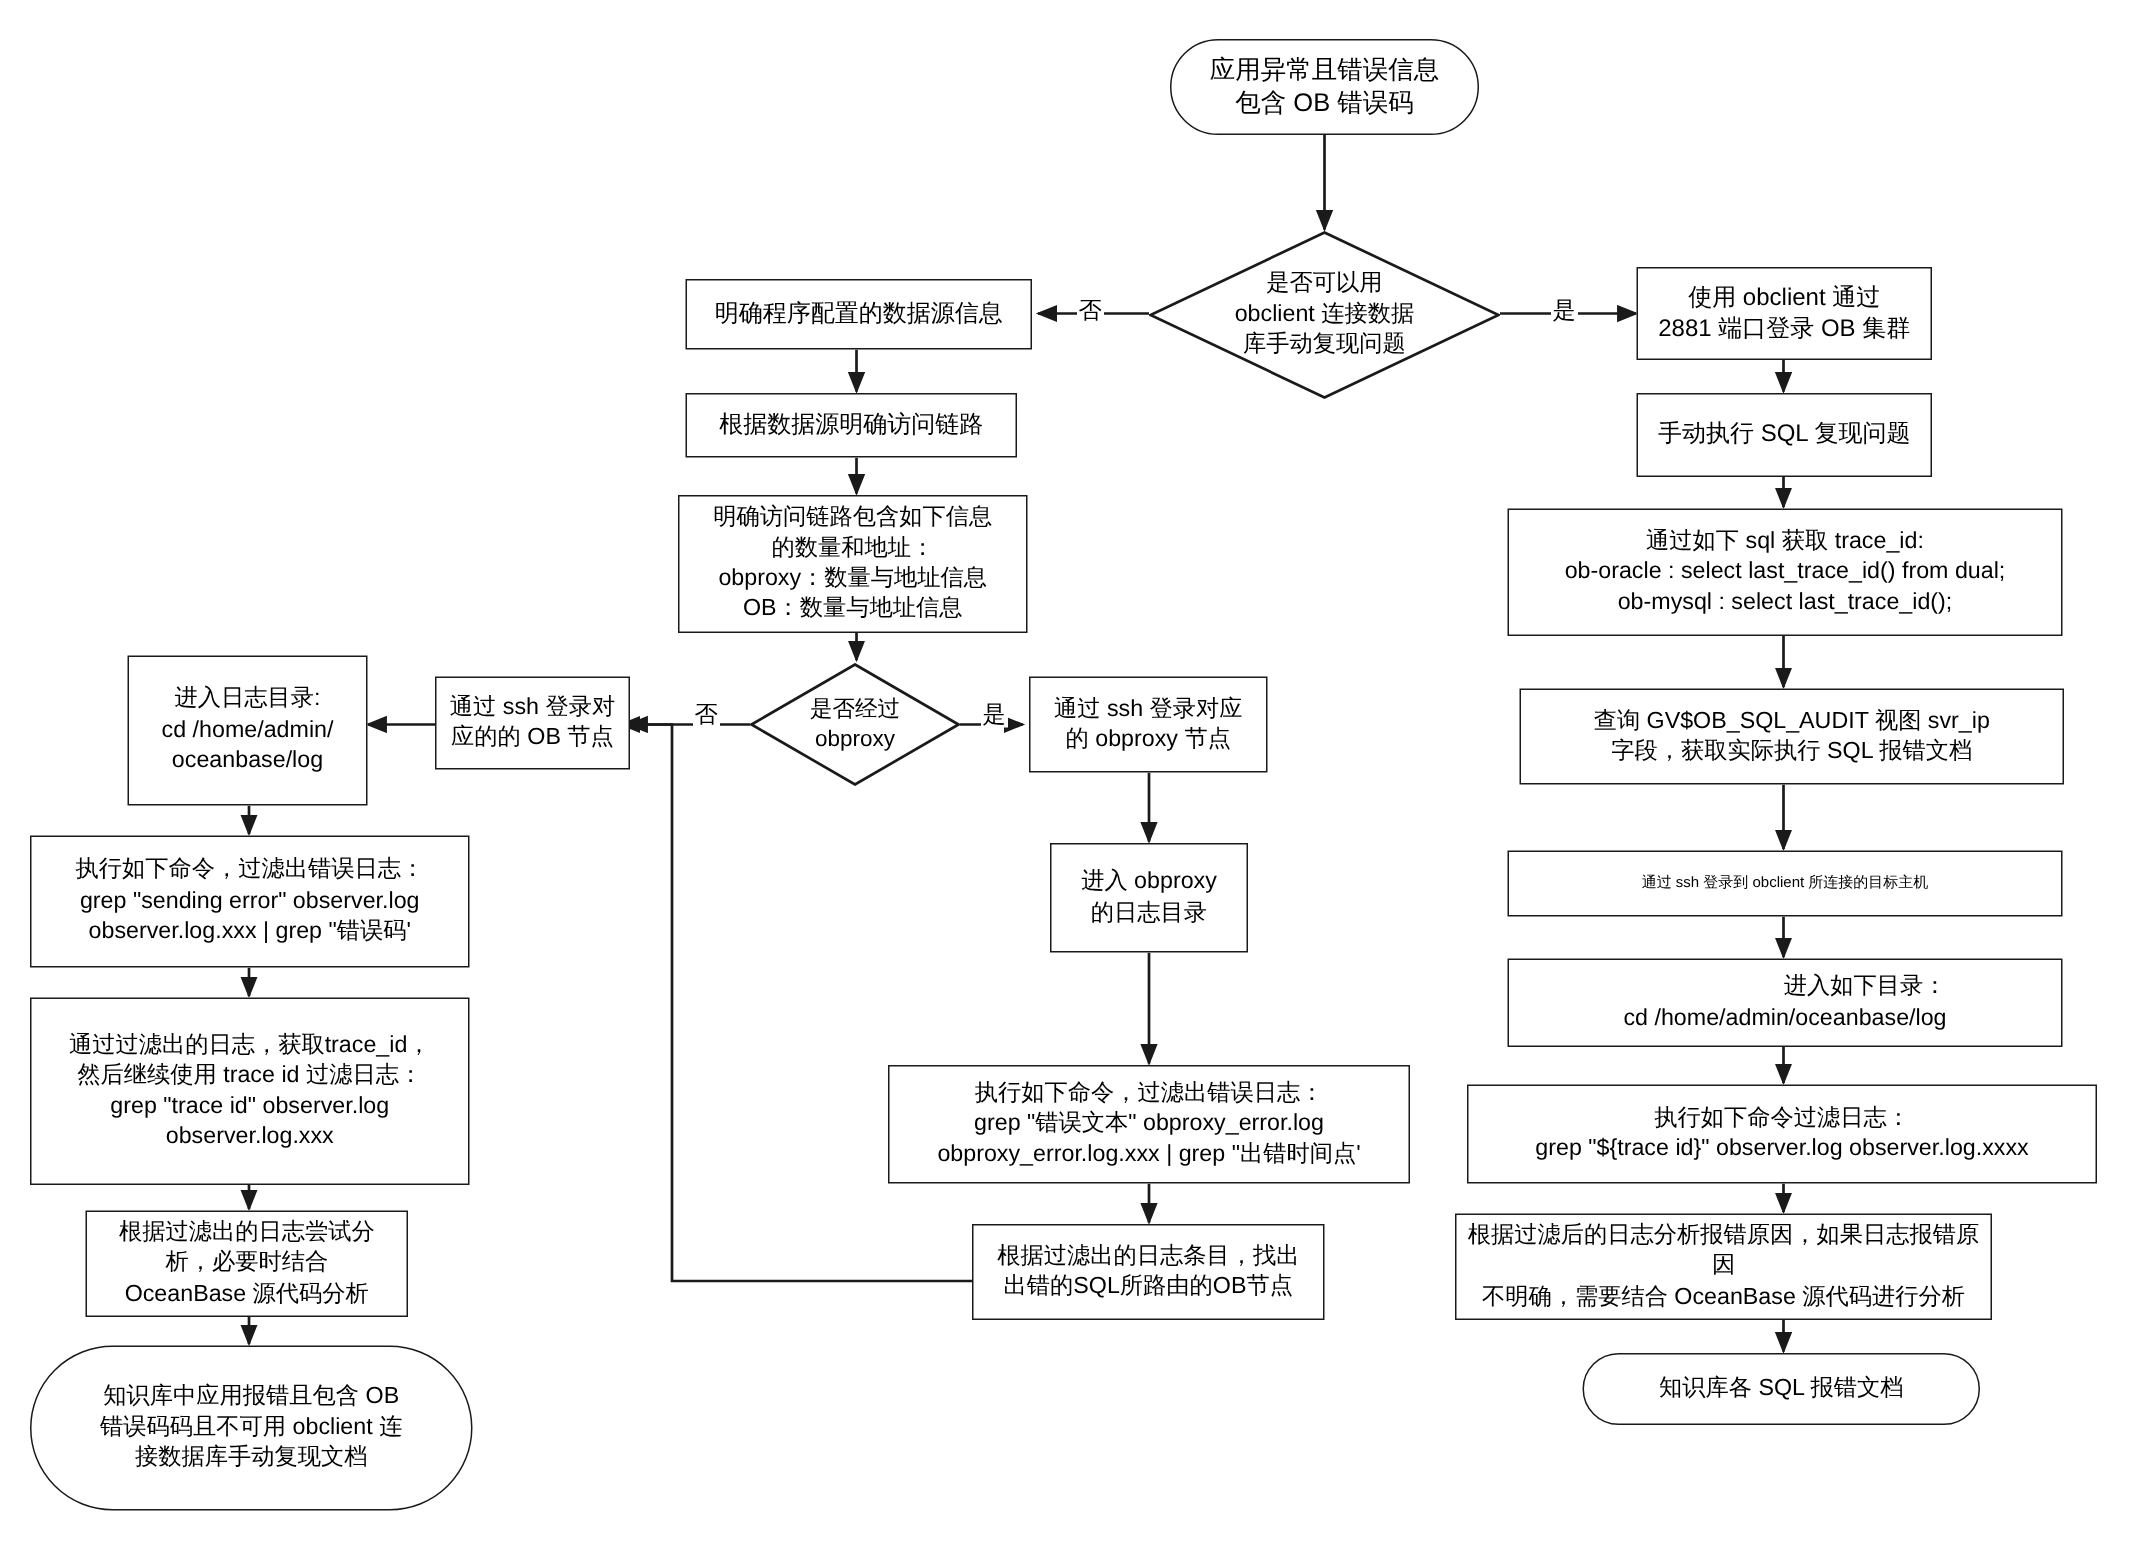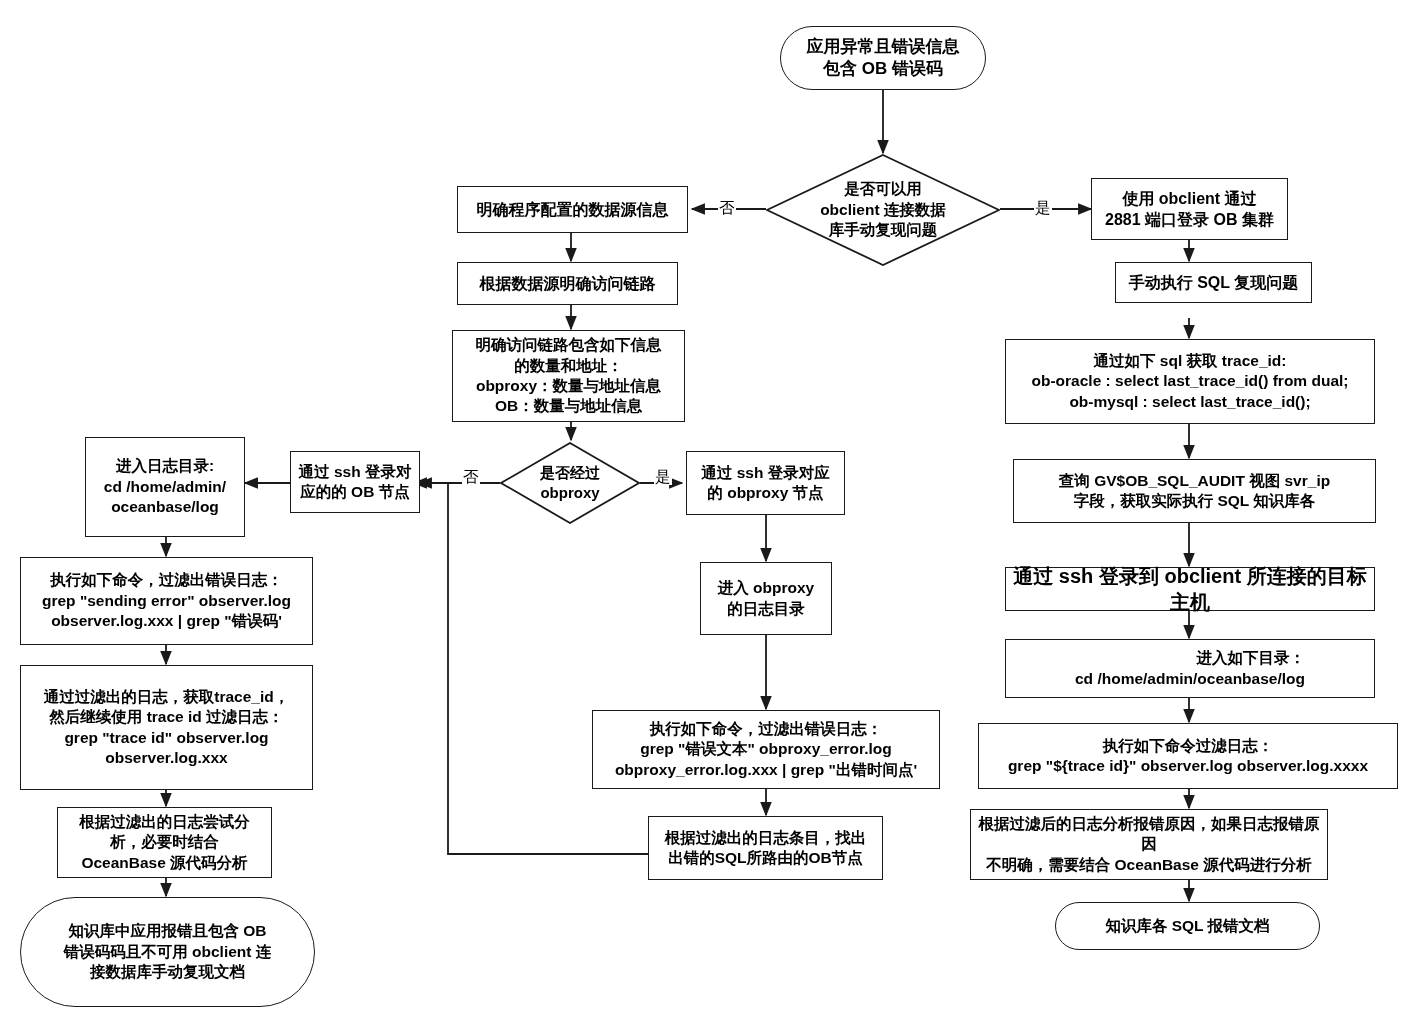--- a/index.html
+++ b/index.html
@@ -19,21 +19,20 @@
     position: absolute;
     box-sizing: border-box;
     display: flex;
     align-items: center;
     justify-content: center;
     text-align: center;
     color: #000000;
     line-height: 1.32;
     white-space: pre-line;
     padding: 2px 4px;
-    font-weight: bold;
   }
   .proc {
     border: 1.6px solid #1a1a1a;
     background: #ffffff;
   }
   .term {
     border: 1.6px solid #1a1a1a;
     background: #ffffff;
     border-radius: 999px;
   }
@@ -185,30 +184,30 @@
   <div class="node proc" style="left:592px; top:710px; width:348px; height:79px; font-size:15.5px;">执行如下命令，过滤出错误日志：
 grep "错误文本" obproxy_error.log
 obproxy_error.log.xxx | grep "出错时间点'</div>
 
   <div class="node proc" style="left:648px; top:816px; width:235px; height:64px; font-size:15.5px;">根据过滤出的日志条目，找出
 出错的SQL所路由的OB节点</div>
 
   <div class="node proc" style="left:1091px; top:178px; width:197px; height:62px; font-size:16px;">使用 obclient 通过
 2881 端口登录 OB 集群</div>
 
-  <div class="node proc" style="left:1091px; top:262px; width:197px; height:41px; font-size:16px;margin-left:24px;">手动执行 SQL 复现问题</div>
+  <div class="node proc" style="left:1091px; top:262px; width:197px; height:56px; font-size:16px;">手动执行 SQL 复现问题</div>
 
   <div class="node proc" style="left:1005px; top:339px; width:370px; height:85px; font-size:15.5px;">通过如下 sql 获取 trace_id:
 ob-oracle : select last_trace_id() from dual;
 ob-mysql : select last_trace_id();</div>
 
   <div class="node proc" style="left:1013px; top:459px; width:363px; height:64px; font-size:15.5px;">查询 GV$OB_SQL_AUDIT 视图 svr_ip
-字段，获取实际执行 SQL 知识库各</div>
-
-  <div class="node proc" style="left:1005px; top:567px; width:370px; height:44px; font-size:20px;">通过 ssh 登录到 obclient 所连接的目标主机</div>
+字段，获取实际执行 SQL 报错文档</div>
+
+  <div class="node proc" style="left:1005px; top:567px; width:370px; height:44px; font-size:10px;">通过 ssh 登录到 obclient 所连接的目标主机</div>
 
   <div class="node proc" style="left:1005px; top:639px; width:370px; height:59px; font-size:15.5px;text-align:right;">进入如下目录：
 cd /home/admin/oceanbase/log</div>
 
   <div class="node proc" style="left:978px; top:723px; width:420px; height:66px; font-size:15.5px;">执行如下命令过滤日志：
 grep "${trace id}" observer.log observer.log.xxxx</div>
 
   <div class="node proc" style="left:970px; top:809px; width:358px; height:71px; font-size:15.5px;">根据过滤后的日志分析报错原因，如果日志报错原因
 不明确，需要结合 OceanBase 源代码进行分析</div>
 

